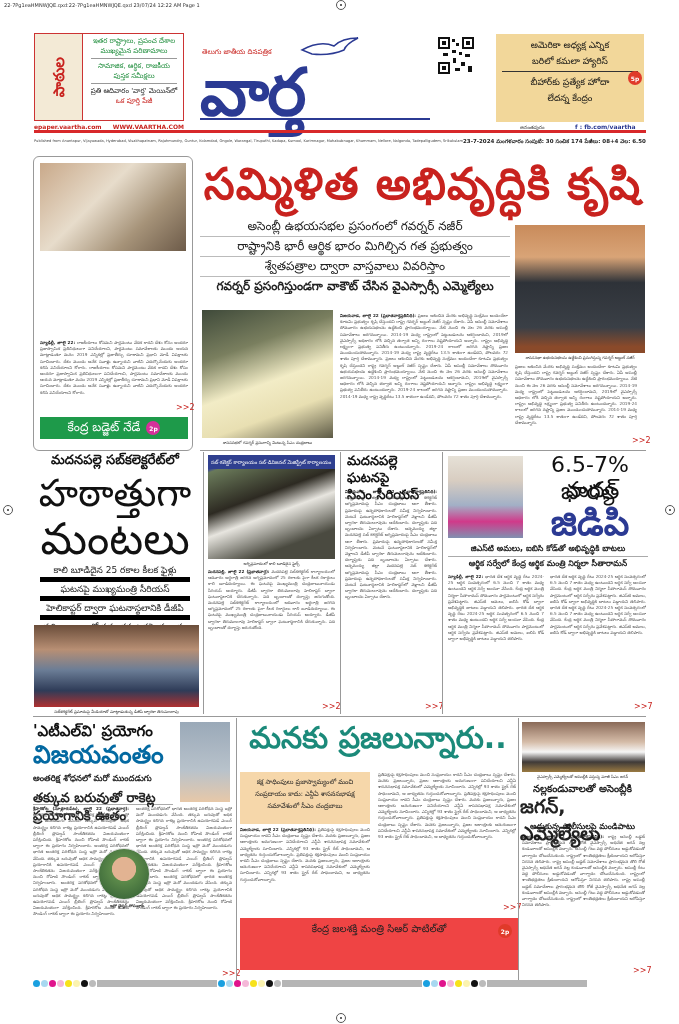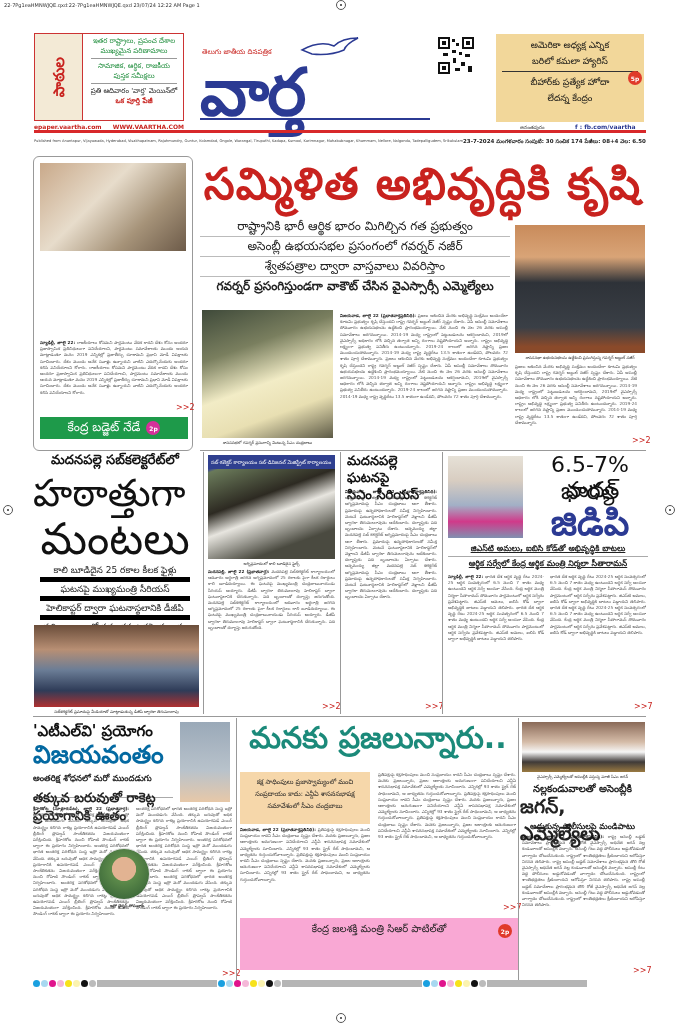--- a/index.html
+++ b/index.html
@@ -7,21 +7,21 @@
   .abs { position: absolute; }
   .slug { left: 4px; top: 2px; font-size: 5px; color: #333; }
   .reg { width: 10px; height: 10px; border: 1px solid #555; border-radius: 50%; }
   .reg::after { content: ""; position: absolute; left: 3px; top: 3px; width: 2px; height: 2px; background: #333; border-radius: 50%; }
   
   .promo-box { left: 34px; top: 33px; width: 150px; height: 88px; border: 1px solid #c33; background: #fff; }
   .promo-side { position: absolute; left: 0; top: 0; width: 48px; height: 86px; background: #f3ead6; border-right: 1px solid #c33; display: flex; align-items: center; justify-content: center; }
   .promo-side span { writing-mode: vertical-rl; transform: rotate(180deg); font-size: 15px; font-weight: bold; color: #c8221e; }
   .promo-lines { position: absolute; left: 50px; top: 2px; width: 98px; text-align: center; font-size: 7px; line-height: 10px; color: #1e8d3b; }
   .promo-lines .hr { height: 1px; background: #999; margin: 2px 6px; }
-  .promo-lines .red { color: #c8221e; font-weight: bold; }
+  .promo-lines .red { color: #c8221e; font-weight: normal; }
   .promo-lines .blk { color: #222; }
   .site-links { left: 34px; top: 123px; width: 150px; font-size: 6px; font-weight: bold; color: #c8221e; display: flex; justify-content: space-between; }
   .tagline { left: 202px; top: 48px; font-size: 7px; color: #c8221e; }
   .logo { left: 200px; top: 54px; width: 230px; height: 78px; }
   .logo-text { font-size: 66px; font-weight: bold; color: #2b3a93; letter-spacing: -2px; line-height: 78px; }
   .bird { left: 300px; top: 36px; width: 60px; height: 22px; }
   .qr { left: 437px; top: 36px; width: 38px; height: 40px; }
   .ad-box { left: 496px; top: 34px; width: 148px; height: 88px; background: #f2d79a; text-align: center; font-size: 9px; line-height: 16px; color: #111; padding-top: 3px; }
   .ad-box .hr { height: 1px; background: #333; margin: 2px 6px; }
   .badge { width: 14px; height: 14px; border-radius: 50%; background: #e03a2a; color: #fff; font-size: 6px; display: flex; align-items: center; justify-content: center; font-weight: bold; }
@@ -49,44 +49,44 @@
   .decks div { font-size: 12px; line-height: 19px; color: #222; border-bottom: 1px solid #bbb; }
   .decks div:last-child { border-bottom: 0; font-weight: bold; }
   .cbn-photo { left: 202px; top: 310px; width: 131px; height: 128px; background: linear-gradient(160deg,#3f4a3a,#7a7f5f 30%,#f2ecc6 55%,#e8dfb2 75%,#5d5a46); }
   .cap { font-size: 4px; color: #333; text-align: center; }
   .col-text { overflow: hidden; }
   .gov-photo { left: 515px; top: 225px; width: 130px; height: 128px; background: linear-gradient(180deg,#c98b5b,#d9a477 25%,#2e3238 45%,#3a3f46 80%,#8a4a2a 95%); }
   
   .hr-gray { height: 1px; background: #999; }
   .vr { width: 1px; background: #999; }
   .mp-kicker { left: 33px; top: 452px; width: 164px; text-align: center; font-size: 13px; color: #111; font-weight: bold; }
-  .mp-big1 { left: 33px; top: 470px; width: 164px; text-align: left; font-size: 38px; color: #111; line-height: 46px; }
+  .mp-big1 { left: 33px; top: 470px; width: 164px; text-align: center; font-size: 38px; color: #111; line-height: 46px; }
   .mp-big2 { left: 33px; top: 512px; width: 164px; text-align: center; font-size: 44px; color: #111; line-height: 54px; }
   .mp-decks { left: 40px; top: 563px; width: 150px; text-align: center; font-size: 9px; line-height: 14px; }
   .mp-decks div { border-bottom: 5px solid #000000; }
   .mp-photo { left: 34px; top: 625px; width: 165px; height: 82px; background: linear-gradient(180deg,#6a4d3a,#b88f74 30%,#6b7d96 55%,#2f3c58 80%,#b03030); }
   .fire-photo { left: 208px; top: 455px; width: 127px; height: 104px; background: linear-gradient(160deg,#3b4a8a 0 10%,#6a7a5a 12%,#2d2a22 40%,#e7e5df 55%,#4a4a40 80%); }
   .fire-banner { left: 208px; top: 455px; width: 127px; height: 14px; background: #2f3f8f; color: #fff; font-size: 5px; line-height: 14px; padding-left: 3px; white-space: nowrap; overflow: hidden; }
   .cm-head { left: 347px; top: 452px; width: 90px; font-size: 13px; font-weight: bold; line-height: 17px; color: #111; }
   .fm-photo { left: 448px; top: 456px; width: 75px; height: 82px; background: linear-gradient(180deg,#e6e1d7,#d8cdc1 30%,#a2b0c6 60%,#d03a8a 80%,#8090b0); }
   .gdp1 { left: 530px; top: 452px; width: 120px; text-align: center; font-size: 22px; color: #111; }
   .gdp2 { left: 530px; top: 477px; width: 120px; text-align: center; font-size: 24px; color: #111; }
   .gdp3 { left: 530px; top: 502px; width: 120px; text-align: center; font-size: 36px; font-weight: bold; color: #2b3a93; }
-  .gdp-decks { left: 448px; top: 542px; width: 200px; text-align: center; font-size: 8px; line-height: 14px; font-weight: bold; text-decoration: underline; }
+  .gdp-decks { left: 448px; top: 542px; width: 200px; text-align: center; font-size: 8px; line-height: 14px; font-weight: bold; }
   .gdp-decks div:first-child { border-bottom: 1px solid #aaa; }
   
   .atlv-k { left: 33px; top: 722px; width: 150px; font-size: 15px; font-weight: bold; color: #111; }
   .atlv-big { left: 33px; top: 740px; width: 150px; font-size: 25px; font-weight: bold; color: #0369a1; }
-  .atlv-s1 { left: 33px; top: 773px; width: 140px; font-size: 8.5px; font-weight: bold; border-bottom: 1px solid #aaa; padding-bottom: 12px; }
+  .atlv-s1 { left: 33px; top: 773px; width: 140px; font-size: 8.5px; font-weight: bold; border-bottom: 1px solid #aaa; padding-bottom: 19px; }
   .atlv-s2 { left: 33px; top: 790px; width: 140px; font-size: 13px; font-weight: bold; }
   .rocket { left: 180px; top: 722px; width: 50px; height: 80px; background: linear-gradient(180deg,#9aa9b8,#b8c2cb 60%,#e7c8a8); }
   .portrait { left: 98px; top: 848px; width: 52px; height: 52px; border-radius: 50%; background: radial-gradient(circle at 50% 40%,#e2b392 0 30%,#5c8a4a 32%,#2f5b33); border: 1px solid #ddd; }
   .mana-head { left: 238px; top: 720px; width: 280px; font-size: 30px; font-weight: bold; color: #1b8a7a; text-align: center; }
   .mana-box { left: 240px; top: 772px; width: 130px; height: 52px; background: #f6d7aa; text-align: center; font-size: 6.5px; line-height: 12px; padding-top: 4px; }
-  .kinja { left: 240px; top: 918px; width: 278px; height: 52px; background: #f9a8d4; text-align: center; }
+  .kinja { left: 240px; top: 918px; width: 278px; height: 52px; background: #ef4444; text-align: center; }
   .kinja .k1 { font-size: 10px; padding-top: 5px; }
   .kinja .k2 { font-size: 19px; font-weight: bold; line-height: 24px; }
   .jagan-photo { left: 522px; top: 722px; width: 123px; height: 50px; background: linear-gradient(180deg,#8a6a58,#d5bca8 40%,#f6f6f6 60%,#3f3a38 80%,#9a7a42); }
   .jagan-k { left: 520px; top: 783px; width: 125px; text-align: center; font-size: 10px; font-weight: bold; }
   .jagan-big { left: 520px; top: 795px; width: 125px; text-align: left; font-size: 19px; font-weight: bold; }
   .jagan-s { left: 520px; top: 822px; width: 125px; text-align: center; font-size: 8px; font-weight: bold; }
   .colorbar { height: 8px; display: flex; align-items: center; gap: 1px; }
   .dot { width: 7px; height: 7px; border-radius: 50%; }
   .grayblock { height: 7px; background: #b5b5b5; }
 </style>
@@ -171,22 +171,22 @@
   </div>
   <div class="abs more" style="left:142px;top:246px;">&gt;&gt;2</div>
   <div class="budget-bar">
     <span>కేంద్ర బడ్జెట్ నేడే</span>
     <span class="badge">2p</span>
   </div>
 </div>
 
 <div class="abs main-head">సమ్మిళిత అభివృద్ధికి కృషి</div>
 <div class="abs decks">
+  <div>అసెంబ్లీ ఉభయసభల ప్రసంగంలో గవర్నర్ నజీర్</div>
   <div>రాష్ట్రానికి భారీ ఆర్థిక భారం మిగిల్చిన గత ప్రభుత్వం</div>
-  <div>అసెంబ్లీ ఉభయసభల ప్రసంగంలో గవర్నర్ నజీర్</div>
   <div>శ్వేతపత్రాల ద్వారా వాస్తవాలు వివరిస్తాం</div>
   <div>గవర్నర్ ప్రసంగిస్తుండగా వాకౌట్ చేసిన వైఎస్సార్సీ ఎమ్మెల్యేలు</div>
 </div>
 <div class="abs cbn-photo"></div>
 <div class="abs cap" style="left:202px;top:440px;width:131px;">శాసనసభలో గవర్నర్ ప్రసంగాన్ని వింటున్న సీఎం చంద్రబాబు</div>
 <div class="abs body-text col-text" style="left:340px;top:313px;width:168px;height:136px;">
   <b>విజయవాడ, జూలై 22 (ప్రభాతవార్తప్రతినిధి):</b> <span>ప్రజలు ఆశించిన మేరకు అభివృద్ధి సంక్షేమం అందించేలా కూటమి ప్రభుత్వం కృషి చేస్తుందని రాష్ట్ర గవర్నర్ అబ్దుల్ నజీర్ స్పష్టం చేశారు. ఏపీ అసెంబ్లీ సమావేశాలు సోమవారం ఉభయసభలను ఉద్దేశించి ప్రారంభమయ్యాయి. నేటి నుంచి ఈ నెల 26 వరకు అసెంబ్లీ సమావేశాలు జరగనున్నాయి. 2014-19 మధ్య రాష్ట్రంలో పెట్టుబడులను ఆకర్షించామని, 2019లో వైఎస్సార్సీ అధికారం లోకి వచ్చిన తర్వాత అన్ని రంగాలు నష్టపోయాయని అన్నారు. రాష్ట్రం అభివృద్ధి లక్ష్యంగా ప్రభుత్వ పనితీరు ఉంటుందన్నారు. 2019-24 కాలంలో జరిగిన నష్టాన్ని ప్రజల ముందుంచుతామన్నారు. 2014-19 మధ్య రాష్ట్ర వృద్ధిరేటు 13.5 శాతంగా ఉండేదని, పోలవరం 72 శాతం పూర్తి చేశామన్నారు.</span> <span>ప్రజలు ఆశించిన మేరకు అభివృద్ధి సంక్షేమం అందించేలా కూటమి ప్రభుత్వం కృషి చేస్తుందని రాష్ట్ర గవర్నర్ అబ్దుల్ నజీర్ స్పష్టం చేశారు. ఏపీ అసెంబ్లీ సమావేశాలు సోమవారం ఉభయసభలను ఉద్దేశించి ప్రారంభమయ్యాయి. నేటి నుంచి ఈ నెల 26 వరకు అసెంబ్లీ సమావేశాలు జరగనున్నాయి. 2014-19 మధ్య రాష్ట్రంలో పెట్టుబడులను ఆకర్షించామని, 2019లో వైఎస్సార్సీ అధికారం లోకి వచ్చిన తర్వాత అన్ని రంగాలు నష్టపోయాయని అన్నారు. రాష్ట్రం అభివృద్ధి లక్ష్యంగా ప్రభుత్వ పనితీరు ఉంటుందన్నారు. 2019-24 కాలంలో జరిగిన నష్టాన్ని ప్రజల ముందుంచుతామన్నారు. 2014-19 మధ్య రాష్ట్ర వృద్ధిరేటు 13.5 శాతంగా ఉండేదని, పోలవరం 72 శాతం పూర్తి చేశామన్నారు.</span>
 </div>
 <div class="abs gov-photo"></div>
 <div class="abs cap" style="left:515px;top:355px;width:130px;">శాసనసభా ఉభయసభలను ఉద్దేశించి ప్రసంగిస్తున్న గవర్నర్ అబ్దుల్ నజీర్</div>

